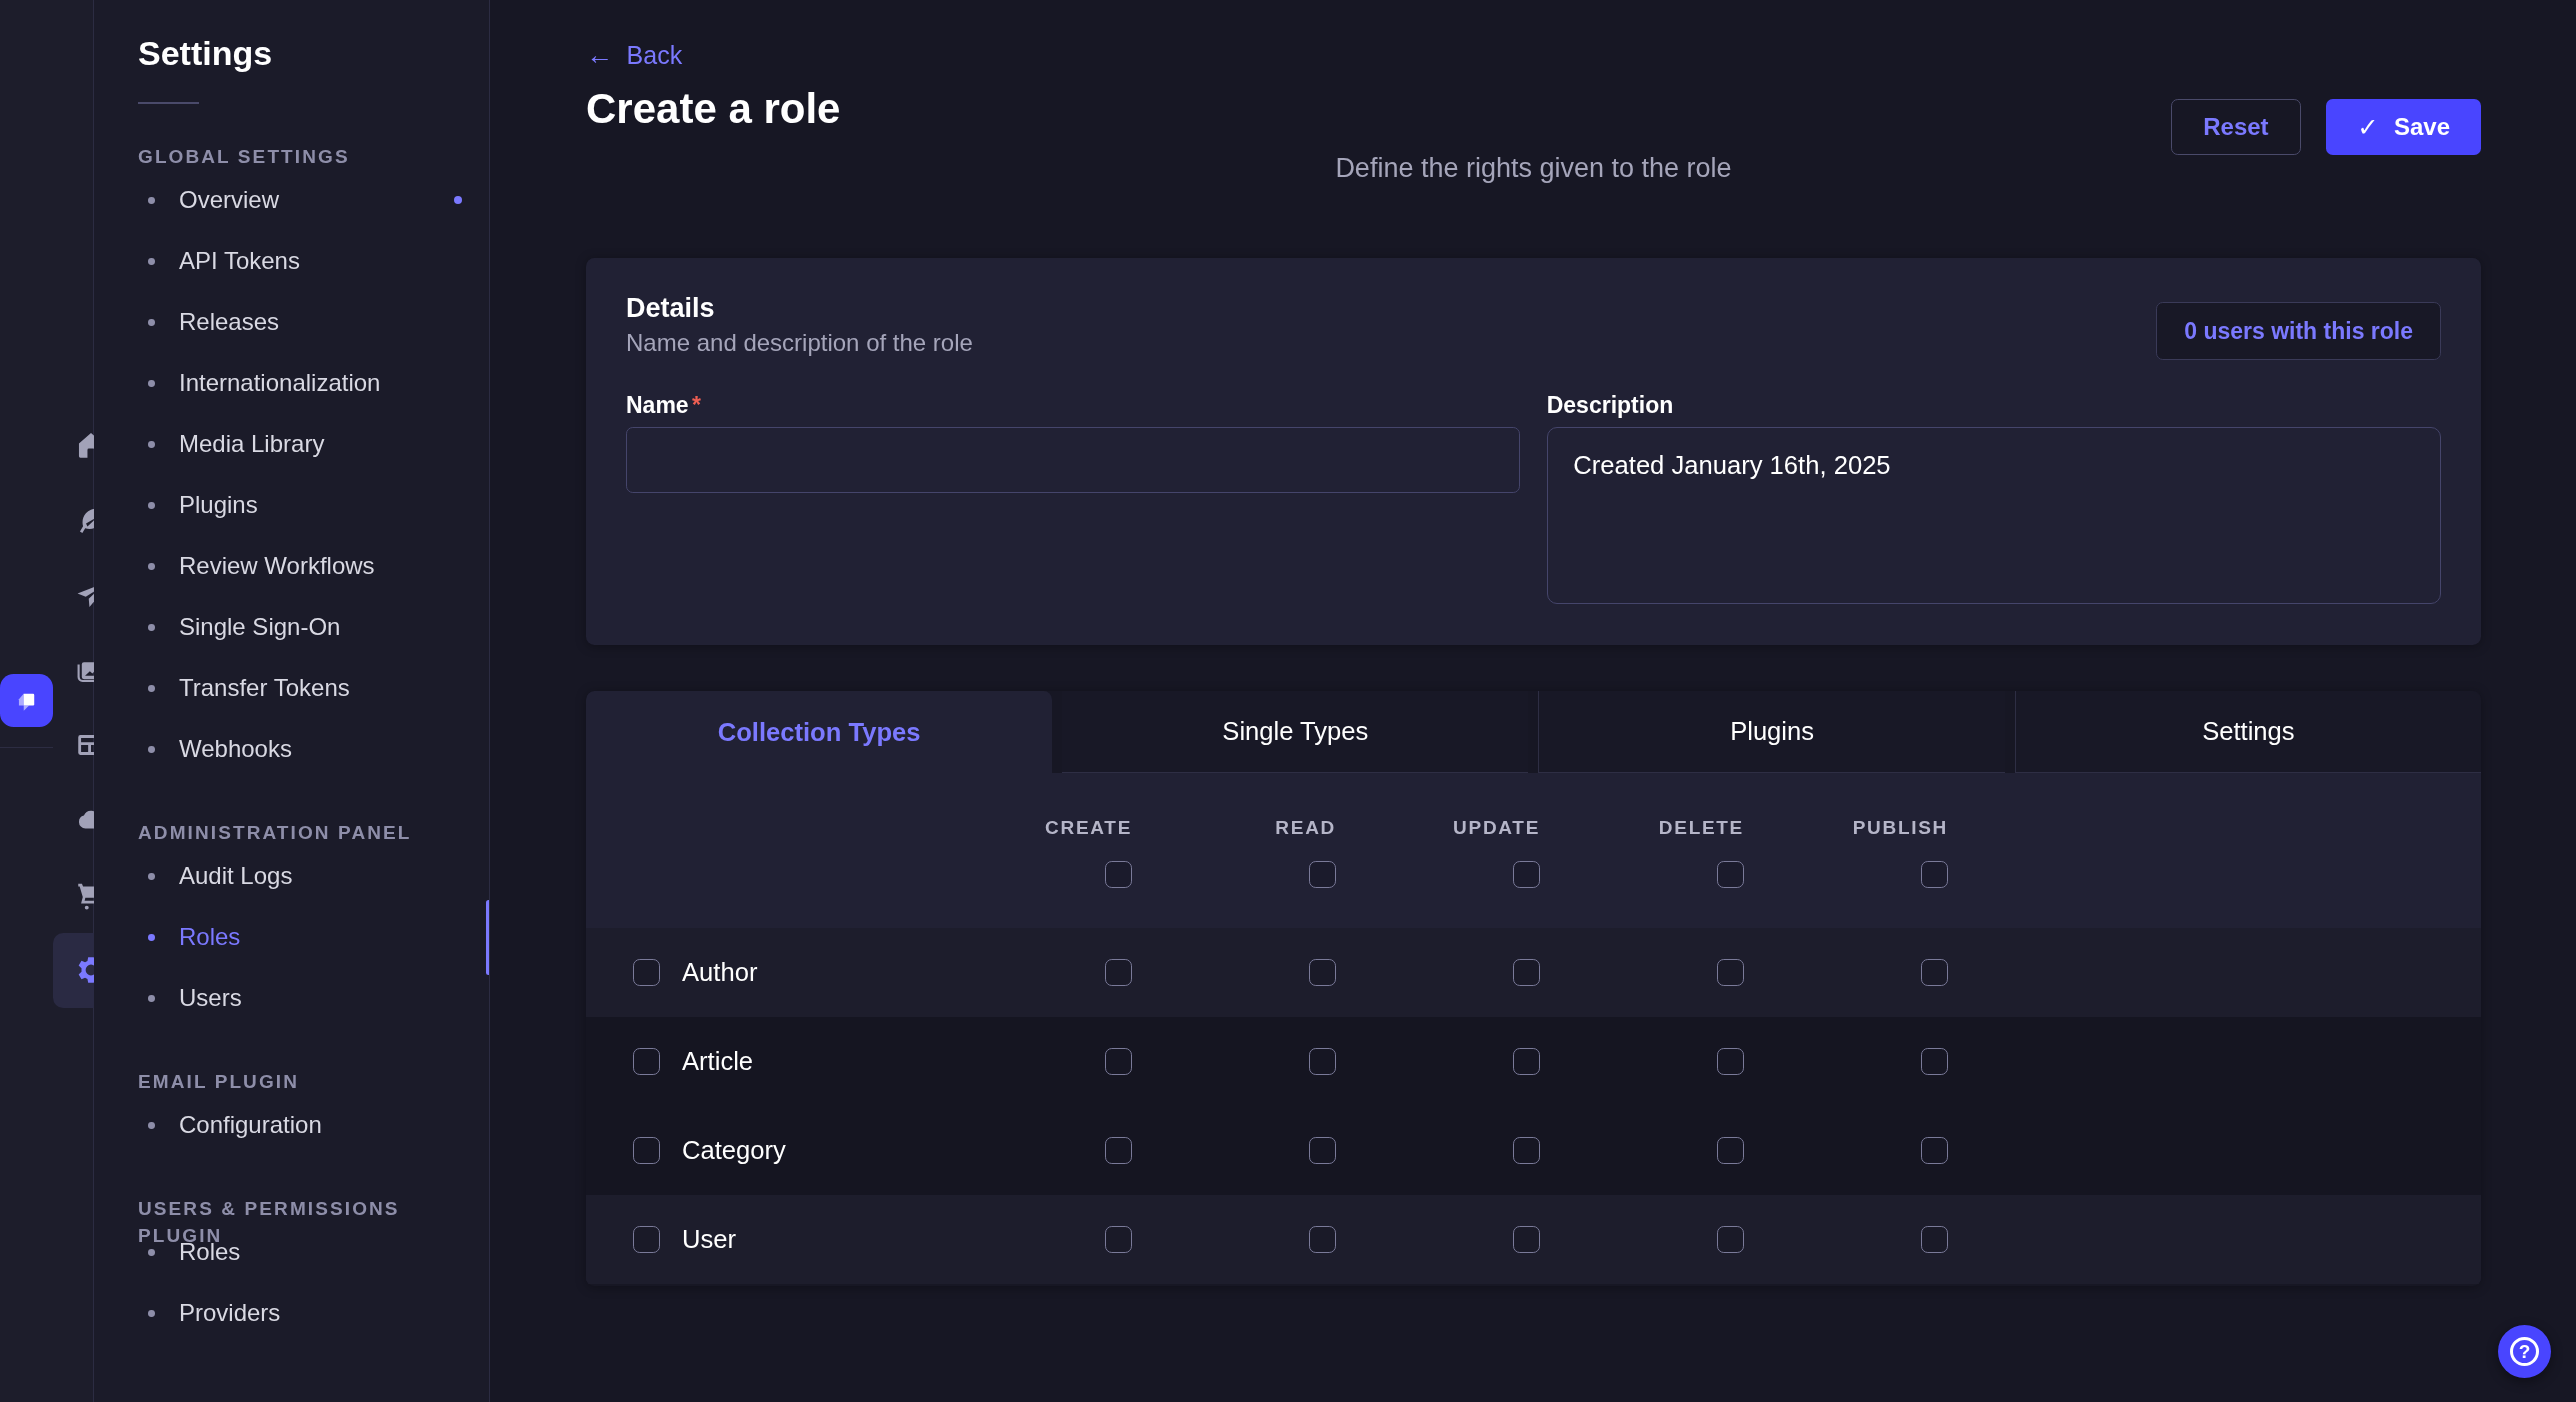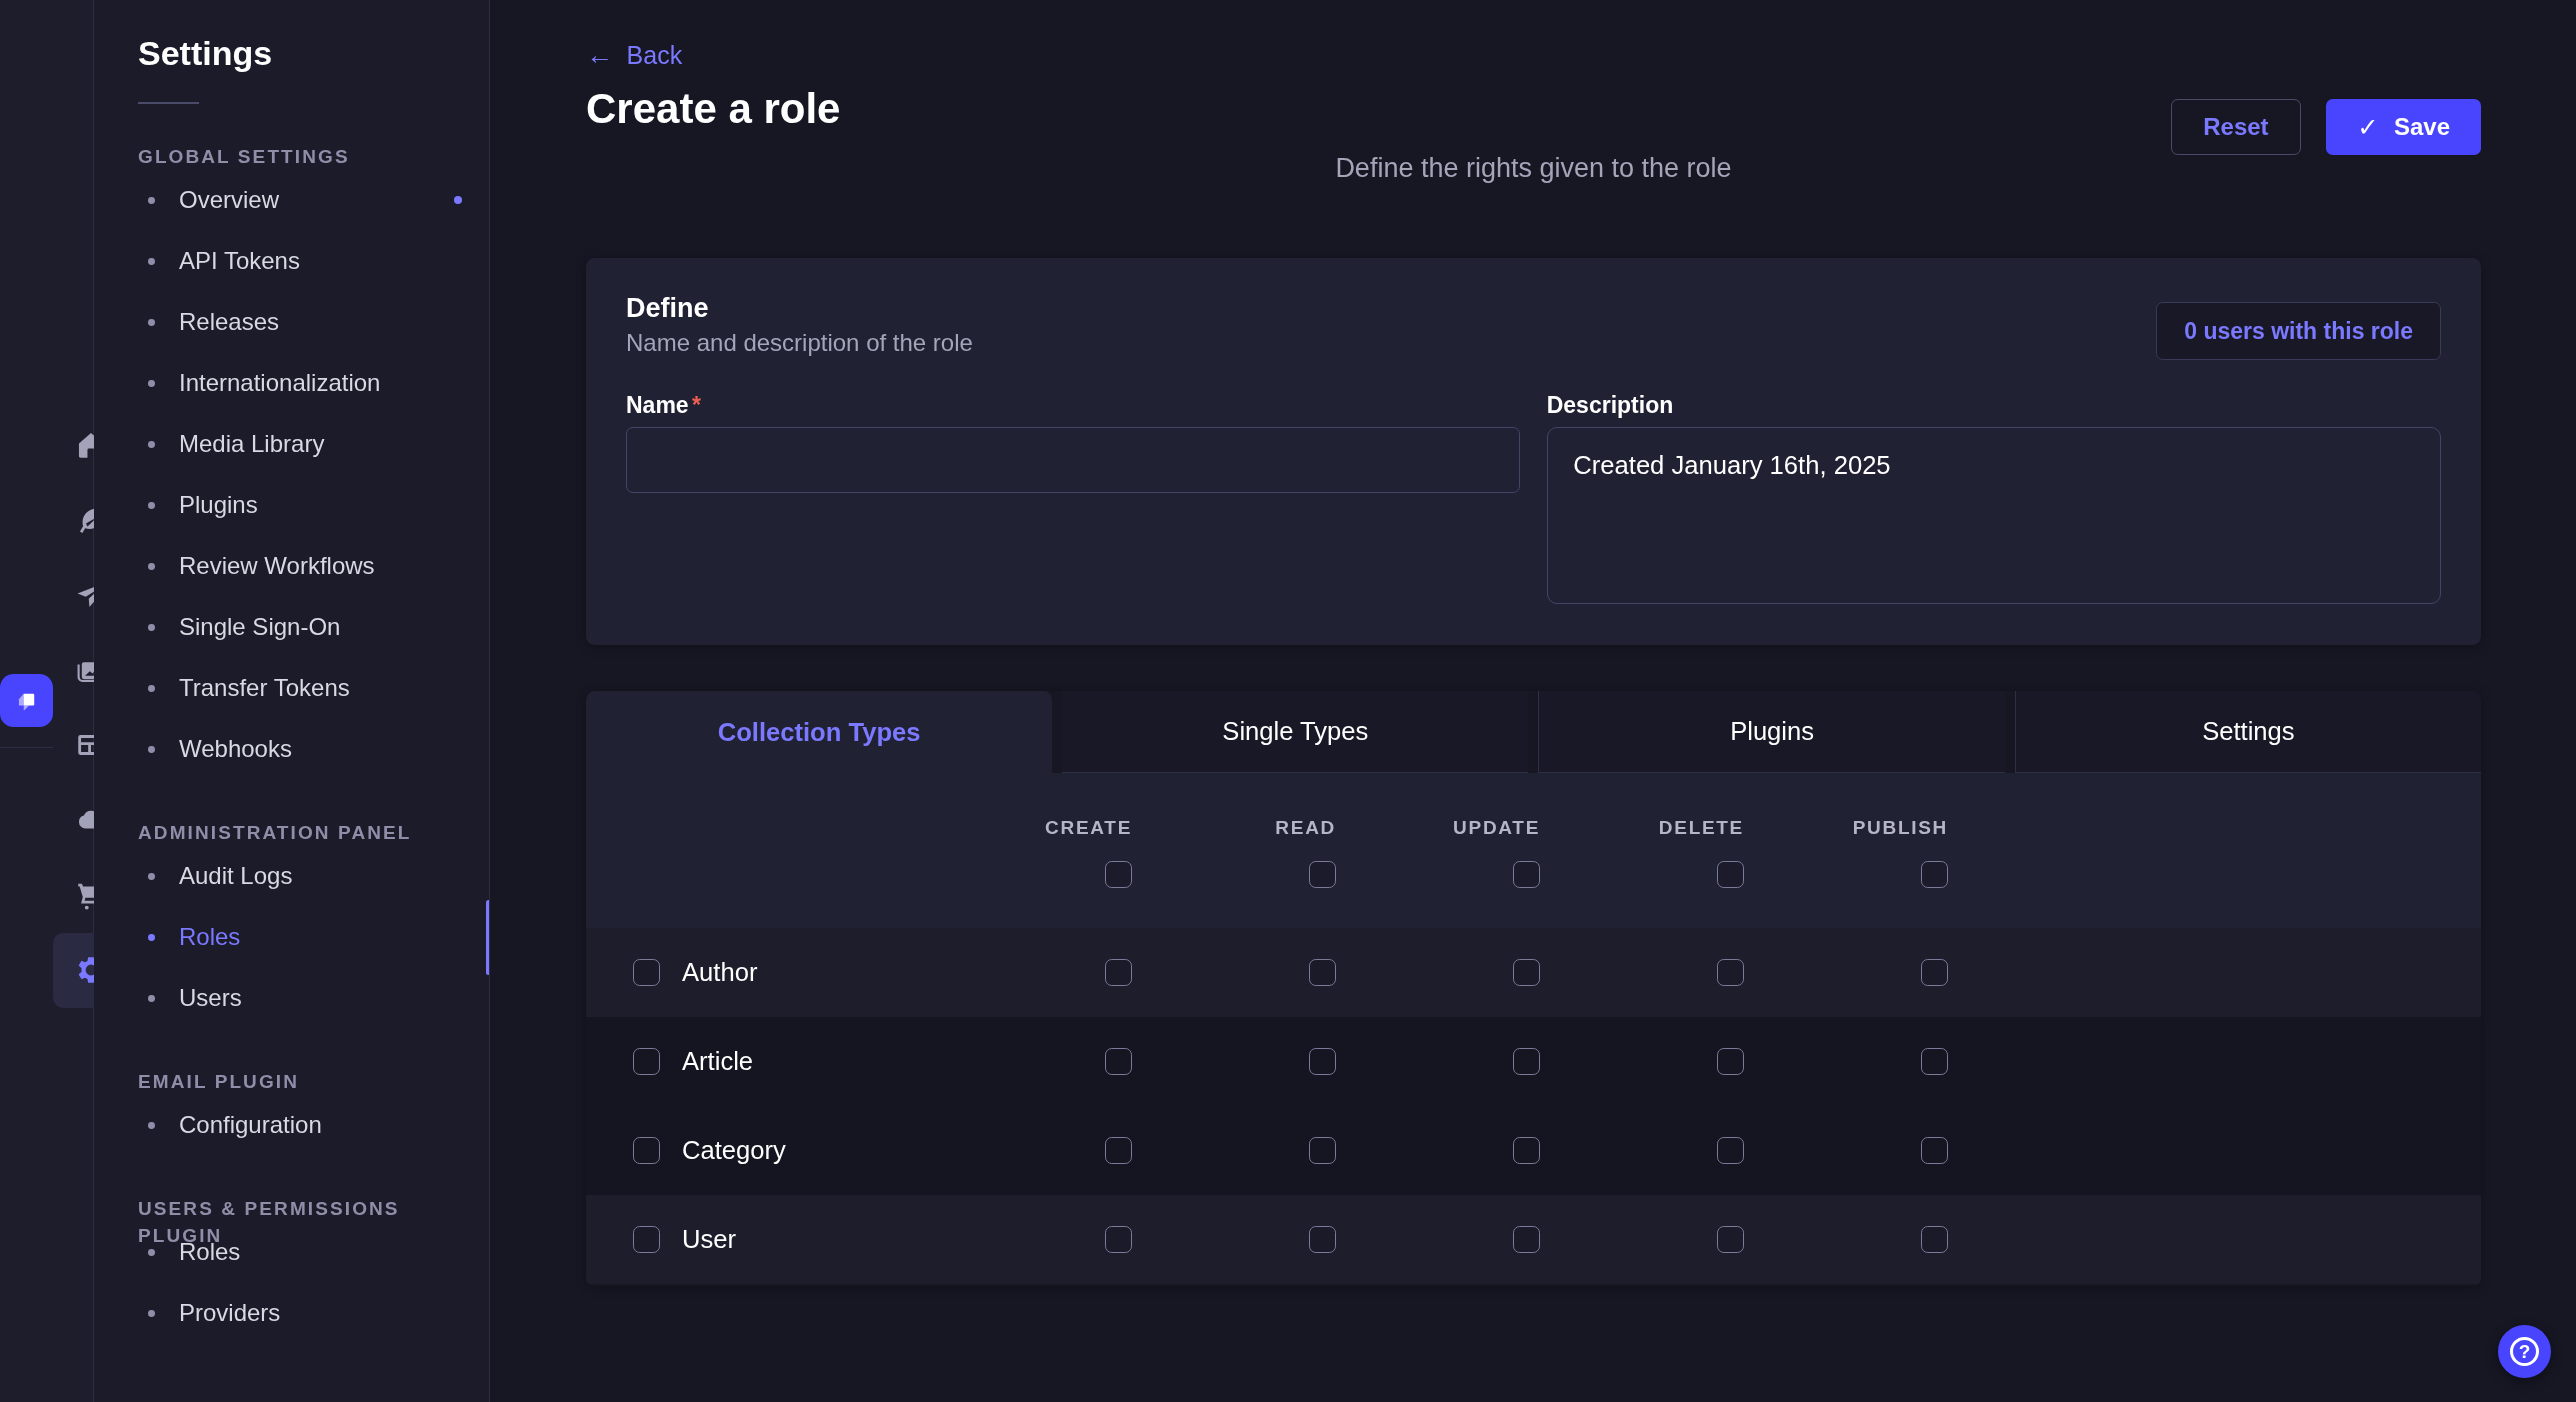--- a/index.html
+++ b/index.html
@@ -237,21 +237,21 @@
       <button class="btn-save">
         <span class="check">✓</span>
         <span>Save</span>
       </button>
     </div>
 
     
     <section class="card details-card">
       <div class="details-head">
         <div>
-          <div class="details-title">Define</div>
+          <div class="details-title">Details</div>
           <div class="details-subtitle">Name and description of the role</div>
         </div>
         <button class="btn-users">0 users with this role</button>
       </div>
       <div class="fields-row">
         <div class="field-col">
           <div class="field-label">
             <span>Name</span><span class="req">*</span>
           </div>
           <input class="text-input" type="text" value="" style="">

